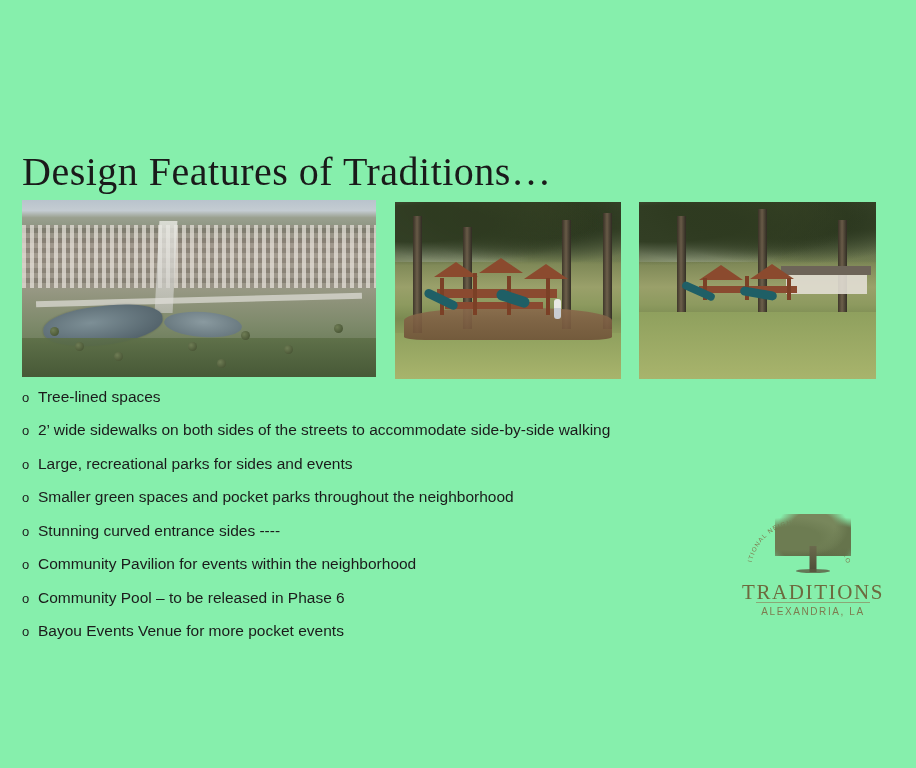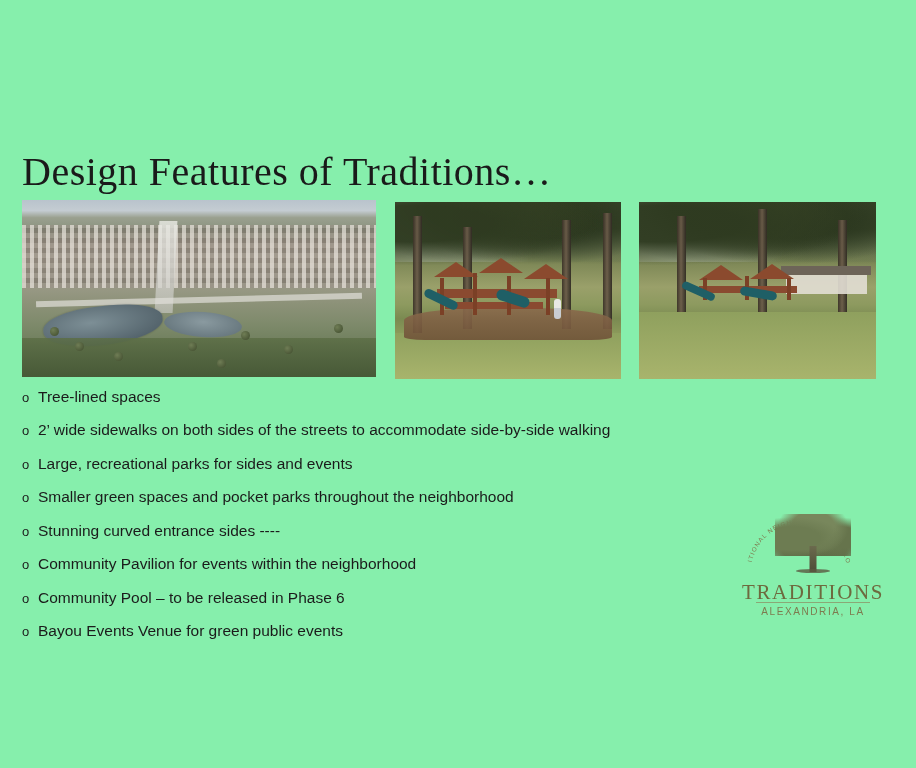--- a/index.html
+++ b/index.html
@@ -373,21 +373,21 @@
     <div class="bullet">
       <span class="marker">o</span>
       <span class="text">Community Pavilion for events within the neighborhood</span>
     </div>
     <div class="bullet">
       <span class="marker">o</span>
       <span class="text">Community Pool – to be released in Phase 6</span>
     </div>
     <div class="bullet">
       <span class="marker">o</span>
-      <span class="text">Bayou Events Venue for green public events</span>
+      <span class="text">Bayou Events Venue for more pocket events</span>
     </div>
   </div>
 
   <div class="logo">
     <svg class="arc-text" viewBox="0 0 118 92">
       <defs>
         <path id="arcpath" d="M 12,64 A 48,48 0 0 1 106,64" fill="none"></path>
       </defs>
       <text font-family="Liberation Sans, sans-serif" font-size="6.2" letter-spacing="1.1" fill="#7e7b4f">
         <textPath href="#arcpath" startOffset="50%" text-anchor="middle" id="arc-label">A TRADITIONAL NEIGHBORHOOD DEVELOPMENT</textPath>

